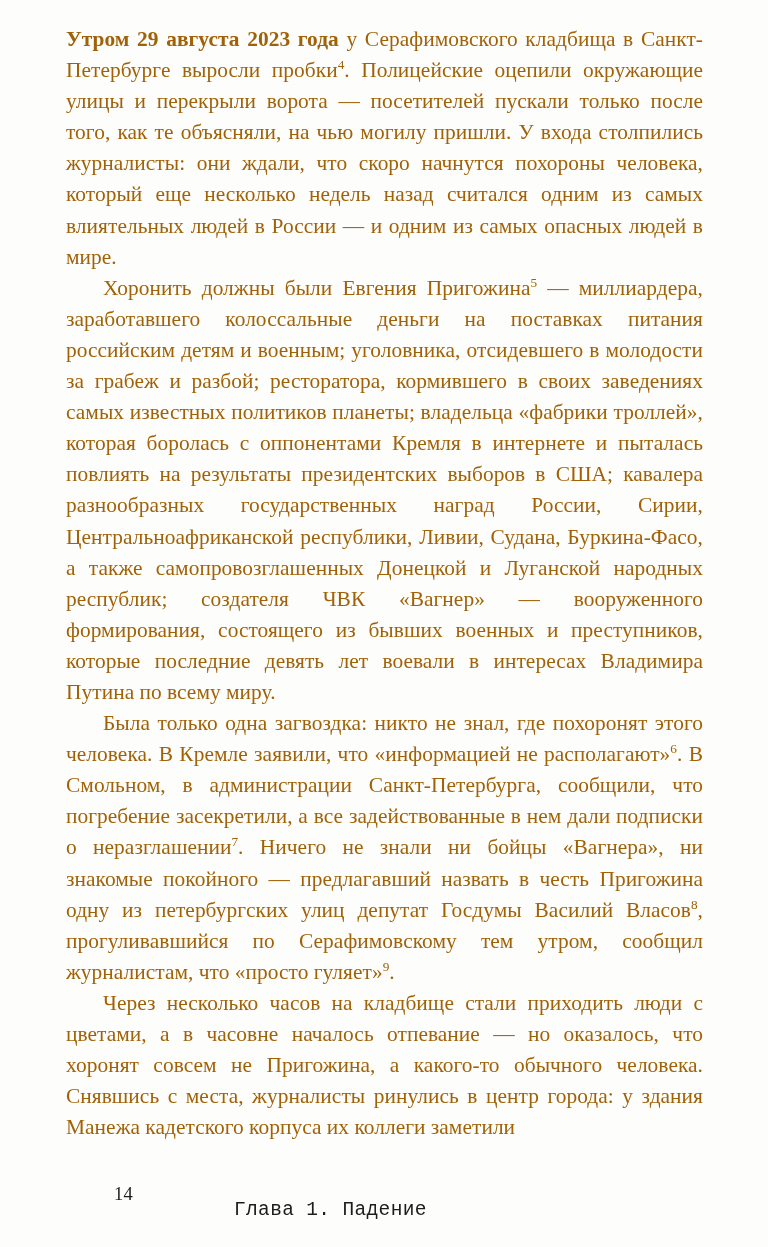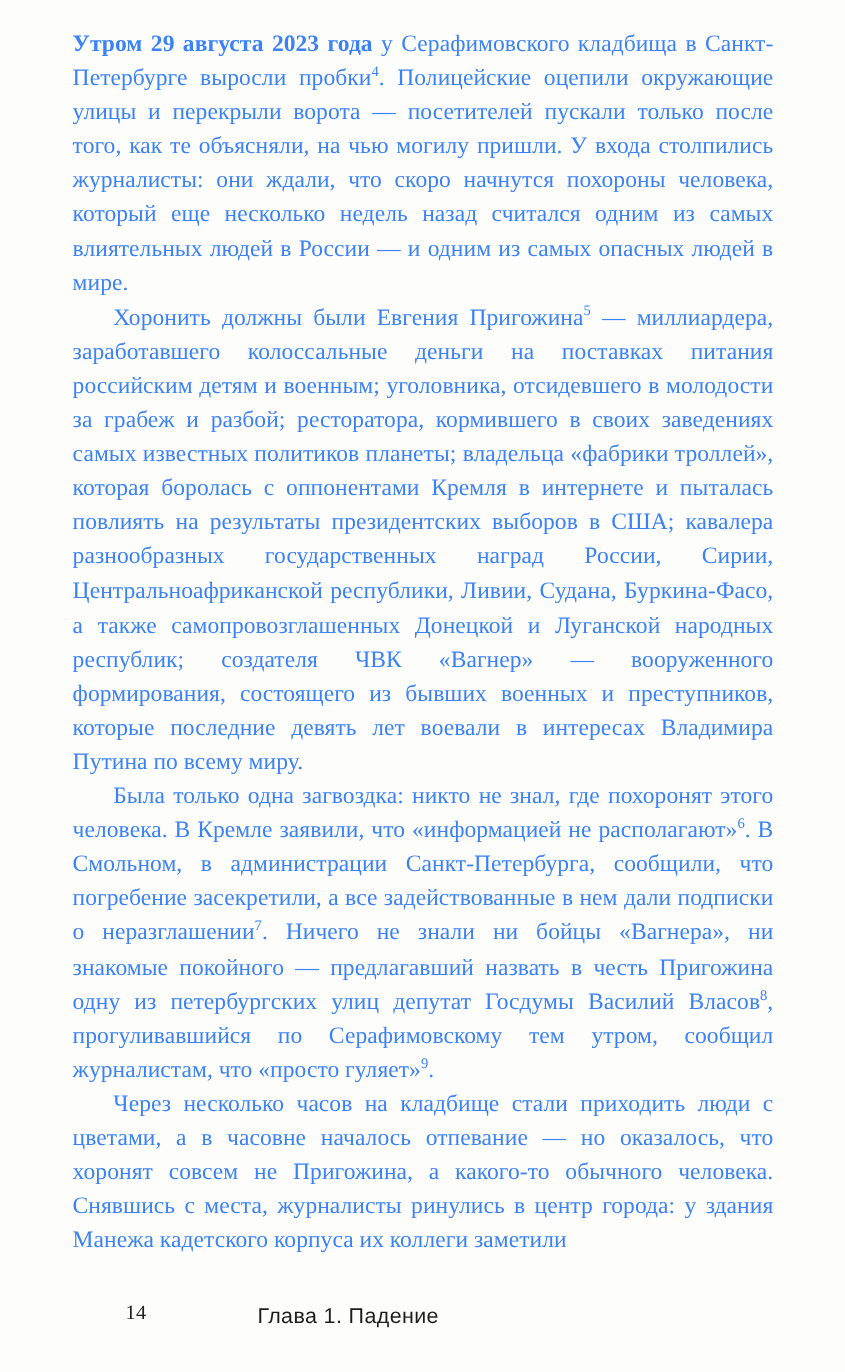--- a/index.html
+++ b/index.html
@@ -21,21 +21,21 @@
     position: absolute;
     left: 66px;
     top: 24px;
     width: 637px;
   }
   .para {
     margin: 0;
     font-family: "Liberation Serif", "DejaVu Serif", serif;
     font-size: 21.4px;
     line-height: 31.1px;
-    color: #3b82f6;
+    color: #a16207;
     text-align: justify;
     text-justify: inter-word;
     word-spacing: -0.1px;
     letter-spacing: 0.05px;
     -webkit-font-smoothing: antialiased;
   }
   .para.indent {
     text-indent: 37px;
   }
   .para.lead {
@@ -64,22 +64,22 @@
     top: 0;
     font-family: "Liberation Serif", "DejaVu Serif", serif;
     font-size: 18.5px;
     line-height: 32px;
     color: #1d1d1d;
     letter-spacing: 0.3px;
   }
   .running-head {
     position: absolute;
     left: 168px;
-    top: 3px;
-    font-family: Liberation Sans, sans-serif;
+    top: 16px;
+    font-family: Liberation Mono, monospace;
     font-size: 19.5px;
     line-height: 32px;
     color: #1d1d1d;
     letter-spacing: 0.35px;
     white-space: nowrap;
   }
 </style>
 </head>
 <body>
 

